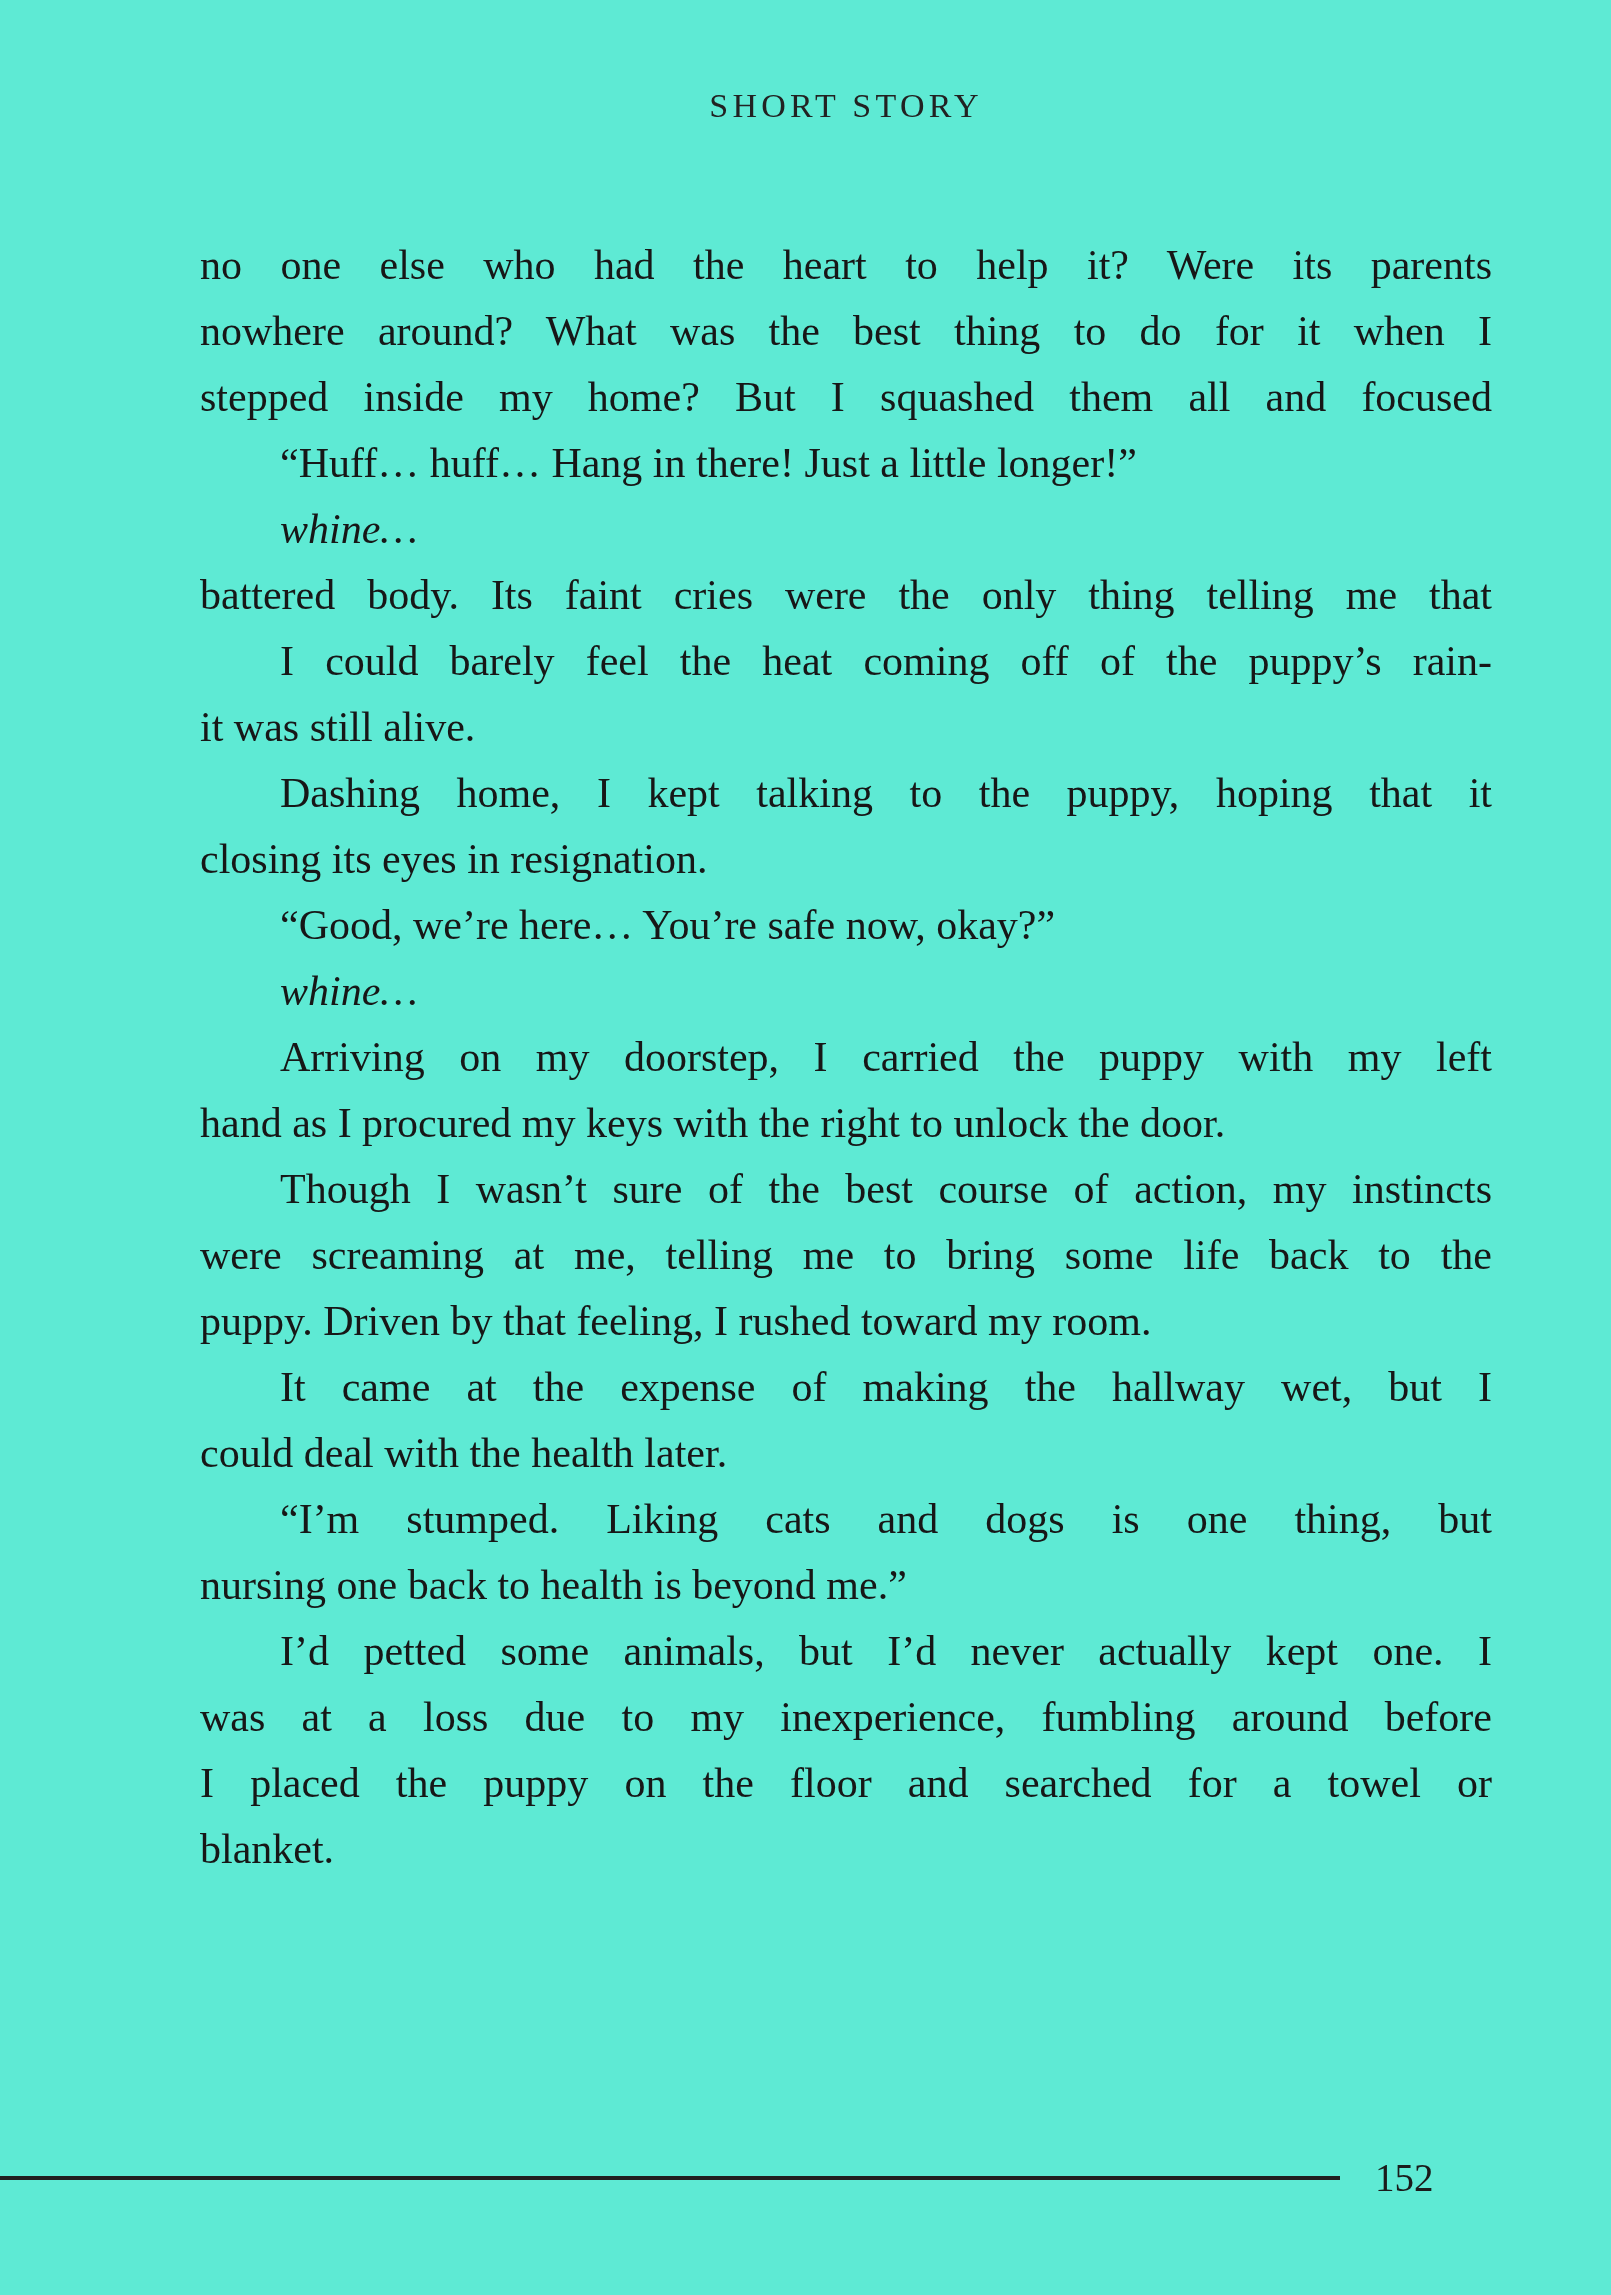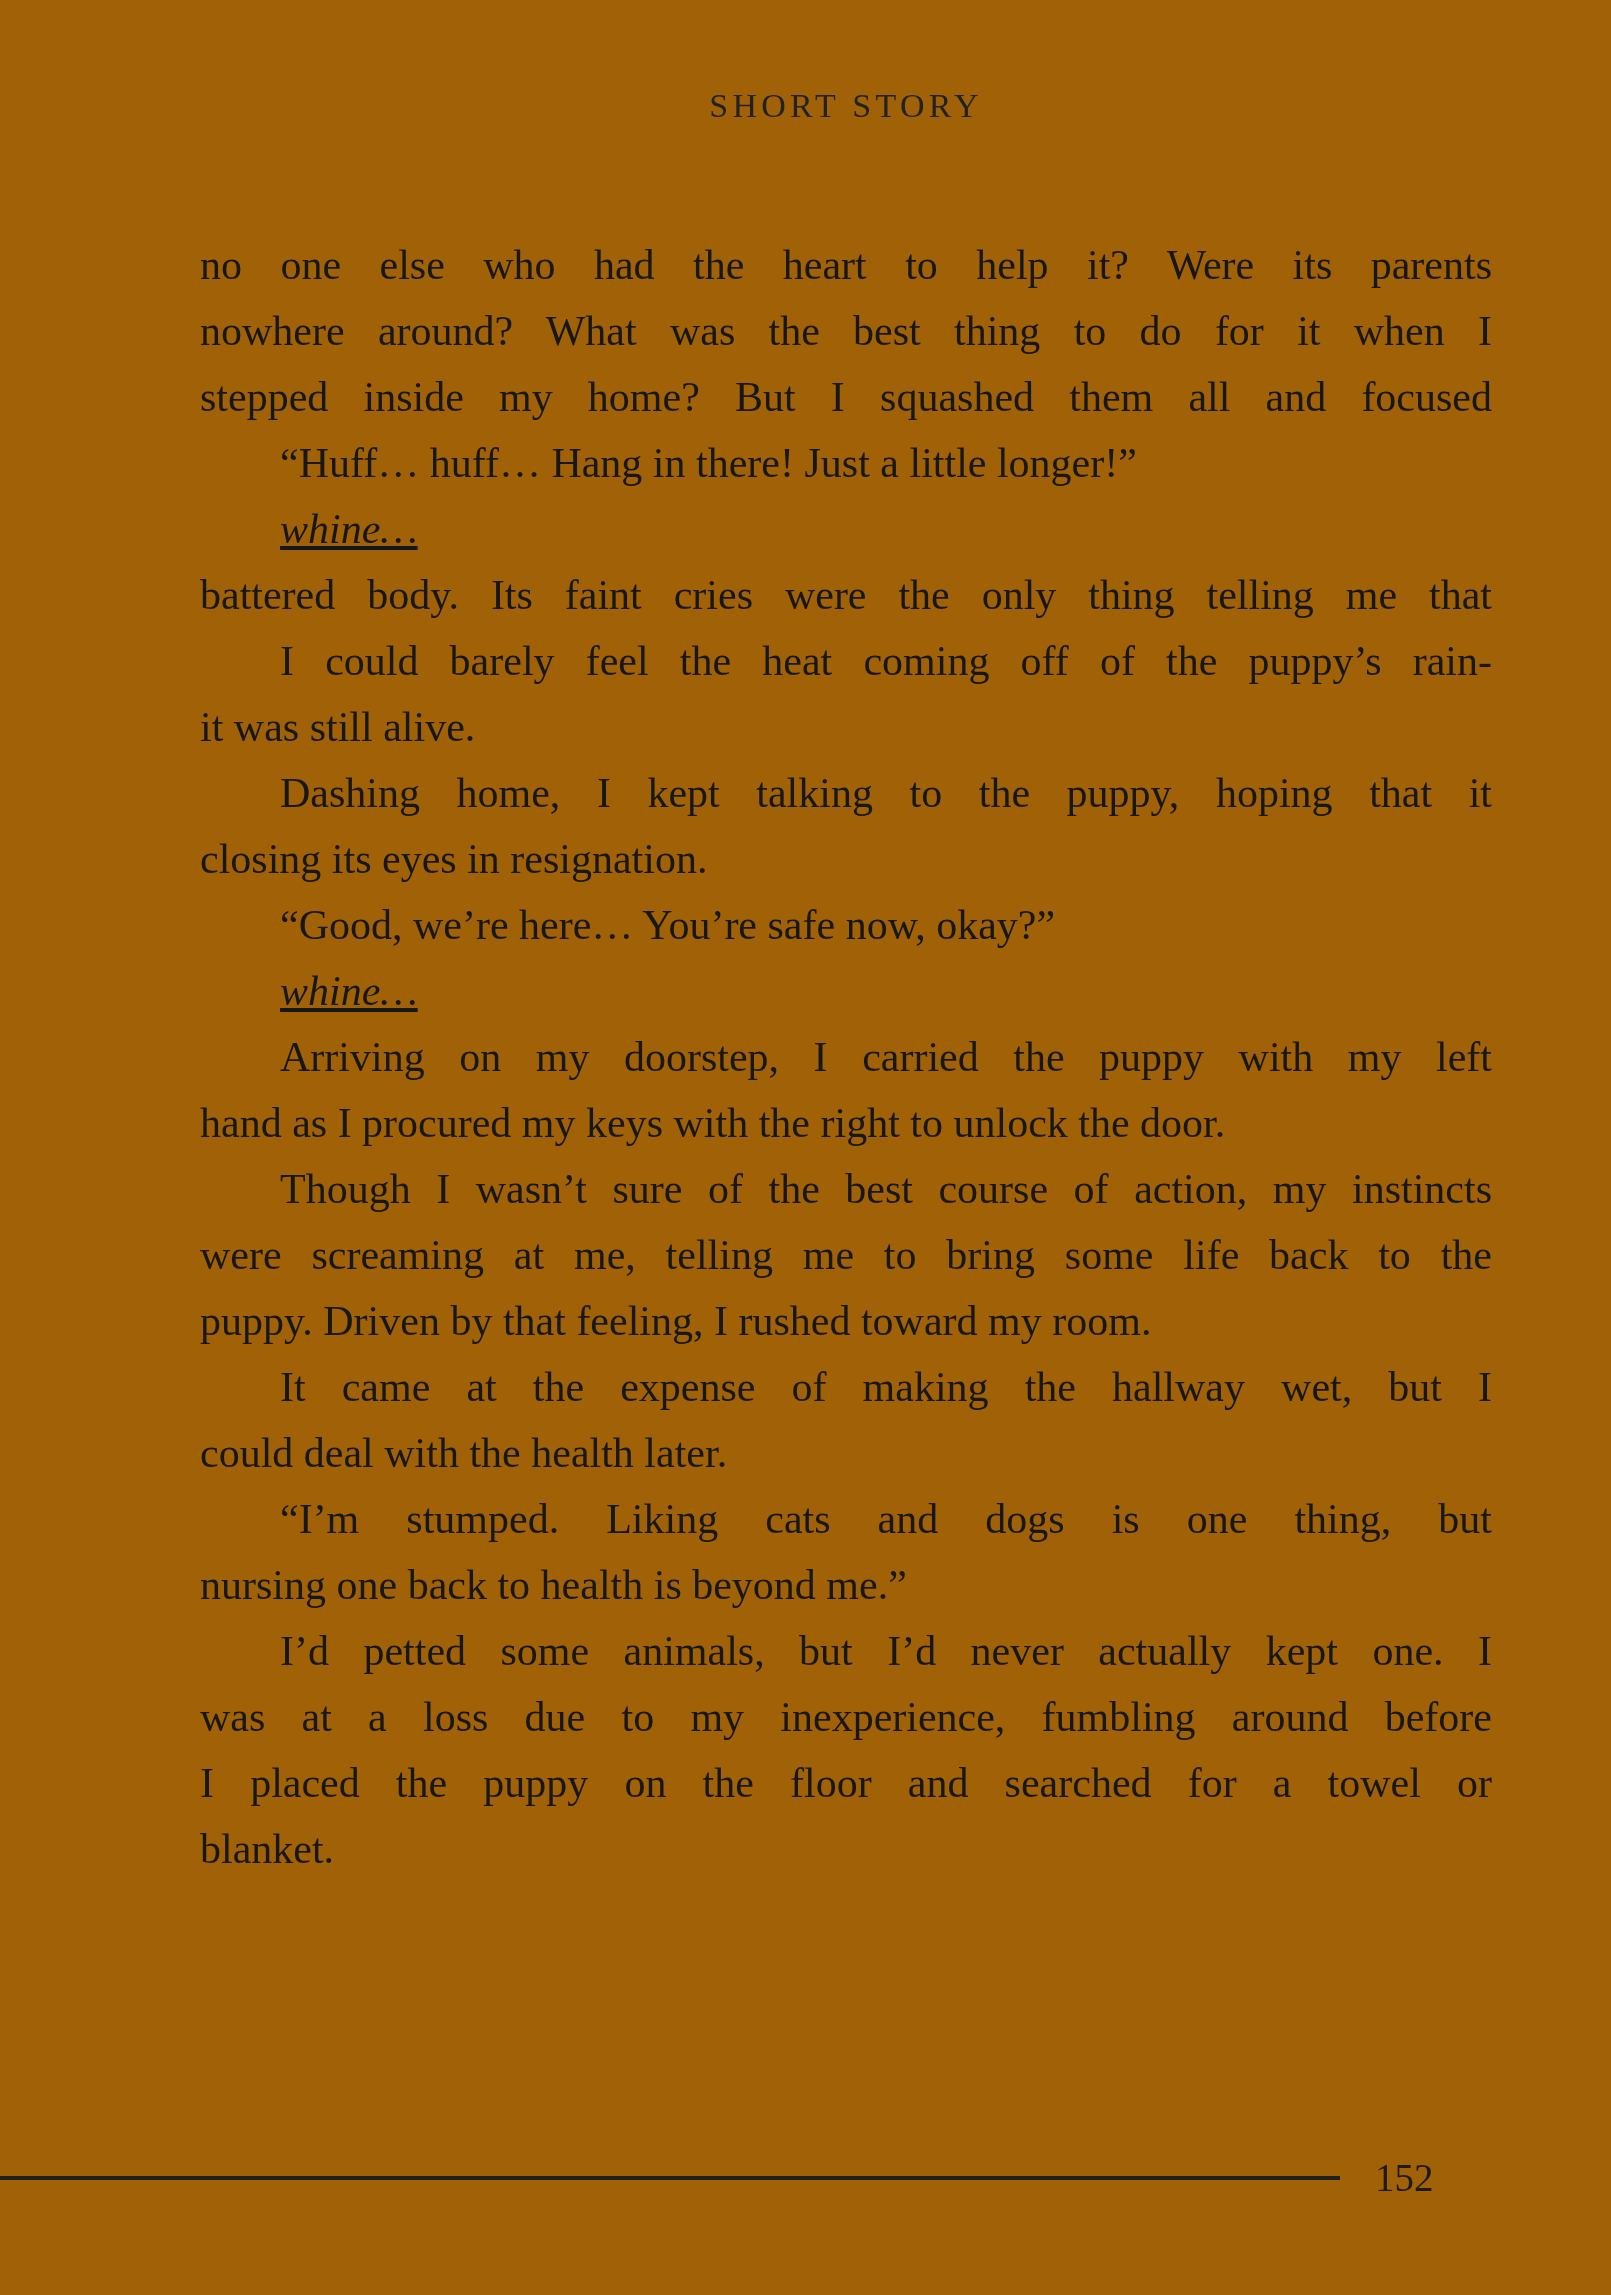--- a/index.html
+++ b/index.html
@@ -4,21 +4,21 @@
 <style>
   html, body {
     margin: 0;
     padding: 0;
     background: #ffffff;
   }
   #page {
     position: relative;
     width: 1611px;
     height: 2295px;
-    background: #a16207;
+    background: #5eead4;
     overflow: hidden;
     font-family: "Liberation Serif", serif;
     color: #1b1b1b;
   }
   .running-head {
     position: absolute;
     left: 200px;
     top: 86px;
     width: 1292px;
     text-align: center;
@@ -35,21 +35,21 @@
     font-size: 42px;
     line-height: 66px;
     color: #171717;
   }
   .line {
     text-align: justify;
     text-align-last: left;
   }
   .line.jl  { text-align-last: justify; }
   .line.ind { text-indent: 80px; }
-  .line.it  { font-style: italic; text-decoration: underline; }
+  .line.it  { font-style: italic; }
   .footer-rule {
     position: absolute;
     left: 0;
     top: 2176px;
     width: 1340px;
     height: 3.6px;
     background: #202020;
   }
   .page-number {
     position: absolute;

